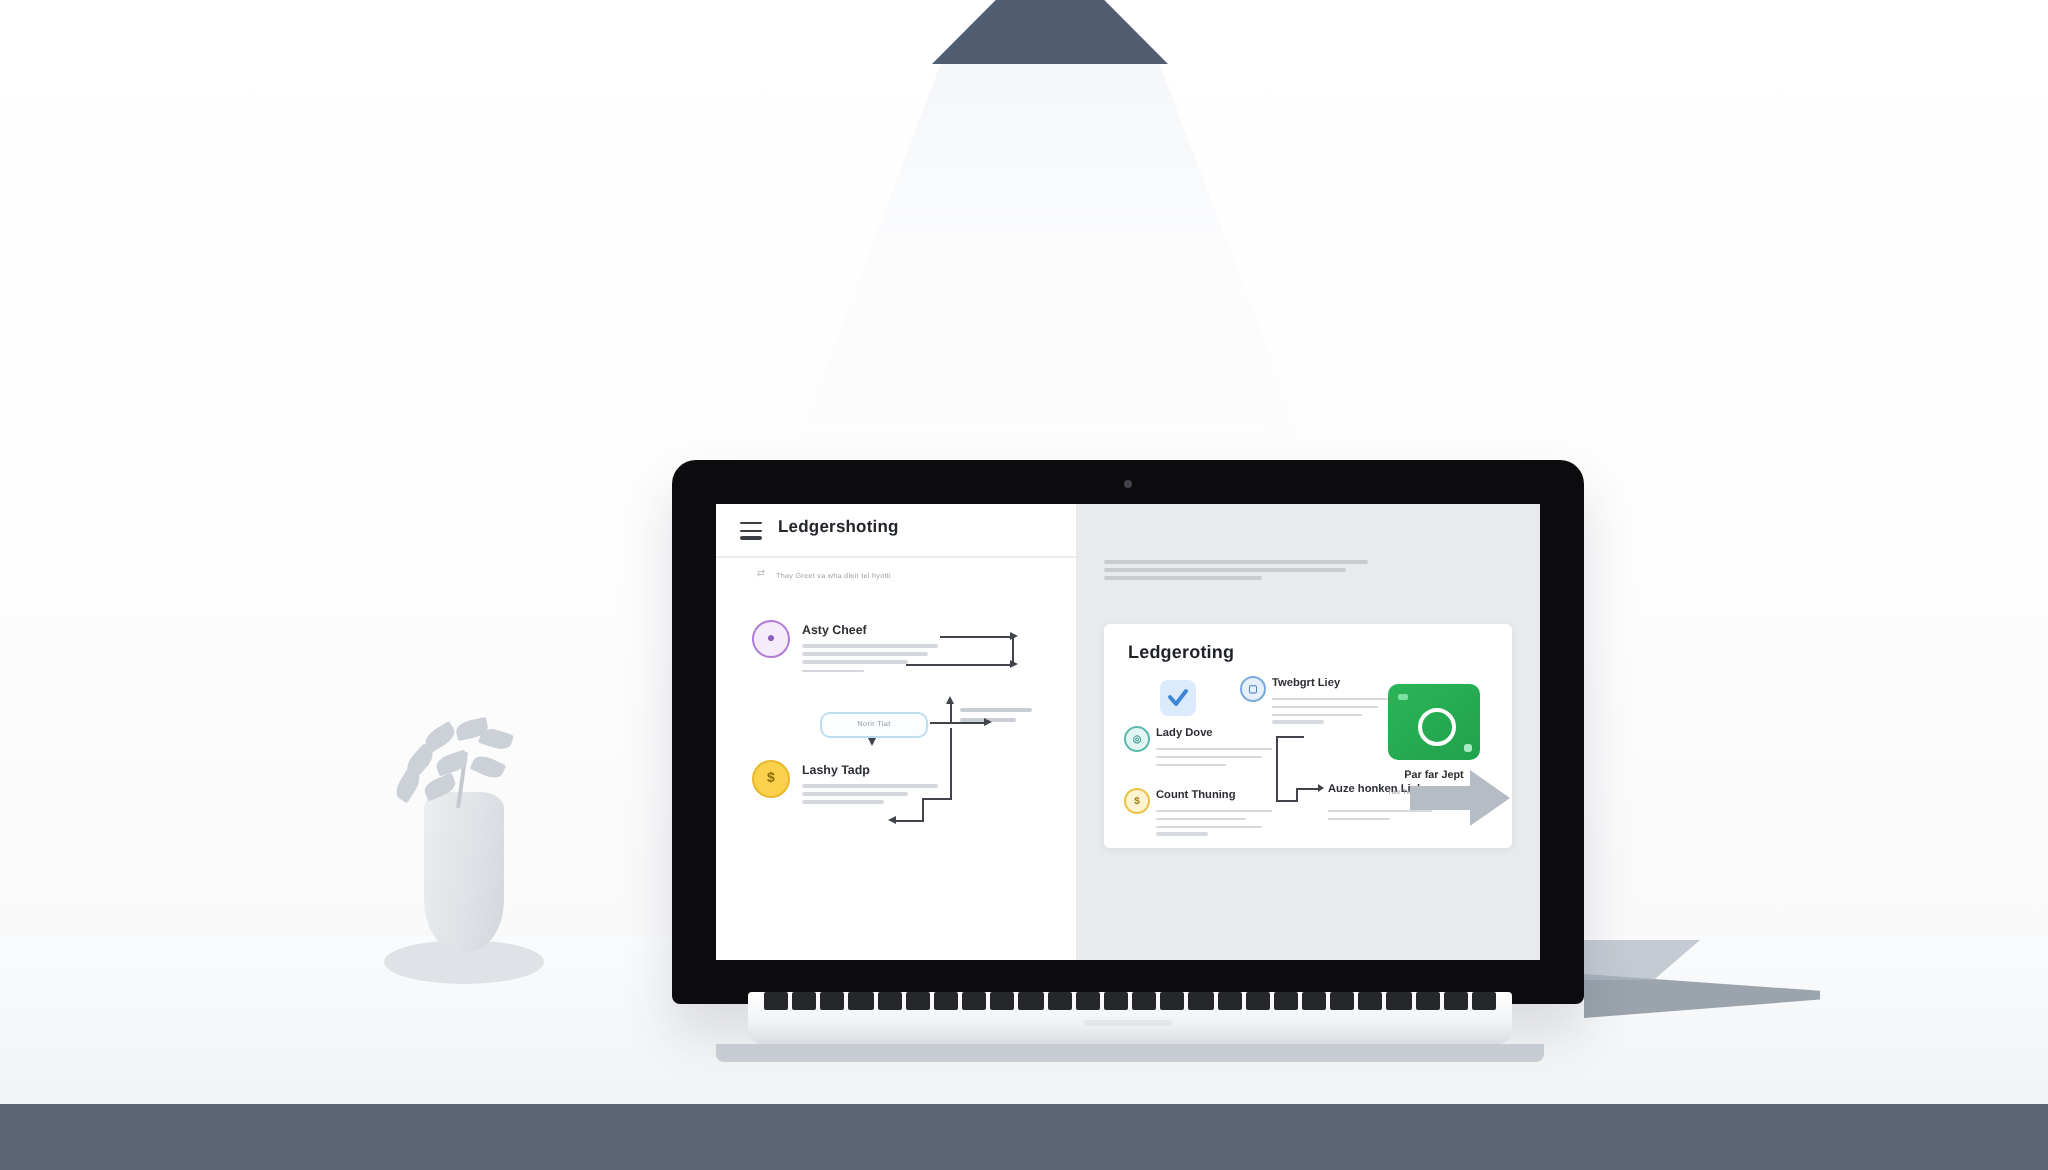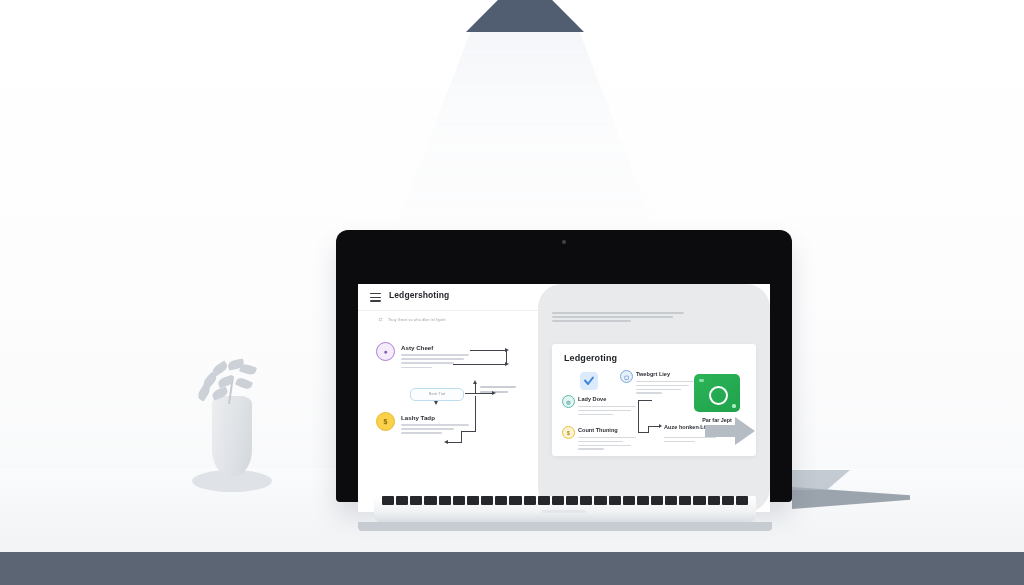--- a/index.html
+++ b/index.html
@@ -60,21 +60,21 @@
   
   .laptop{position:absolute;left:336px;top:230px;width:456px;height:300px;}
   .lid{
     position:absolute;left:0;top:0;width:456px;height:272px;
     background:#0c0c0e;border-radius:12px 12px 4px 4px;
     box-shadow:0 14px 26px rgba(60,70,85,.16);
   }
   .webcam{position:absolute;left:226px;top:10px;width:4px;height:4px;border-radius:50%;background:#41434a;}
   .screen{
     position:absolute;left:22px;top:22px;width:412px;height:228px;
-    background:#ffffff;overflow:hidden;display:flex;margin-top:32px;
+    background:#ffffff;overflow:hidden;display:flex;
   }
   .base{
     position:absolute;left:38px;top:266px;width:382px;height:26px;
     background:linear-gradient(180deg,#ffffff 0%,#f0f2f4 60%,#d9dde2 100%);
     border-radius:2px 2px 7px 7px;
   }
   .keyrow{position:absolute;left:46px;top:266px;width:366px;height:9px;display:flex;gap:2px;}
   .key{flex:1;background:#26272b;border-radius:1px;}
   .trackpad{position:absolute;left:206px;top:280px;width:44px;height:3px;background:#e3e6ea;border-radius:2px;}
   .base-shadow{
@@ -129,21 +129,21 @@
   .node-label{position:absolute;left:122px;top:102px;width:40px;}
   .node-label .nl-1{height:1.8px;width:36px;background:#c9ced5;border-radius:1px;margin-bottom:3px;}
   .node-label .nl-2{height:1.8px;width:28px;background:#c9ced5;border-radius:1px;}
 
   .conn{position:absolute;background:#41454b;}
   .arrowhead{position:absolute;width:0;height:0;border-top:2.4px solid transparent;border-bottom:2.4px solid transparent;border-left:4px solid #41454b;}
   .arrowhead.up{border:none;border-left:2.4px solid transparent;border-right:2.4px solid transparent;border-bottom:4px solid #41454b;}
   .arrowhead.left{border:none;border-top:2.4px solid transparent;border-bottom:2.4px solid transparent;border-right:4px solid #41454b;}
 
   
-  .pane-right{flex:1;height:100%;background:#e8eaec;position:relative;border-radius:24px;}
+  .pane-right{flex:1;height:100%;background:#e8eaec;position:relative;}
   .intro{position:absolute;left:14px;top:28px;width:132px;}
   .intro .ln{background:#c8ccd1;}
   .card{
     position:absolute;left:14px;top:60px;width:204px;height:112px;
     background:#ffffff;border-radius:3px;box-shadow:0 1px 4px rgba(70,80,95,.08);
   }
   .card-title{position:absolute;left:12px;top:9px;font-size:9px;font-weight:700;color:#1e2126;letter-spacing:.1px;}
   .check-icon{
     position:absolute;left:28px;top:28px;width:18px;height:18px;border-radius:4px;
     background:#dcebfb;display:flex;align-items:center;justify-content:center;

